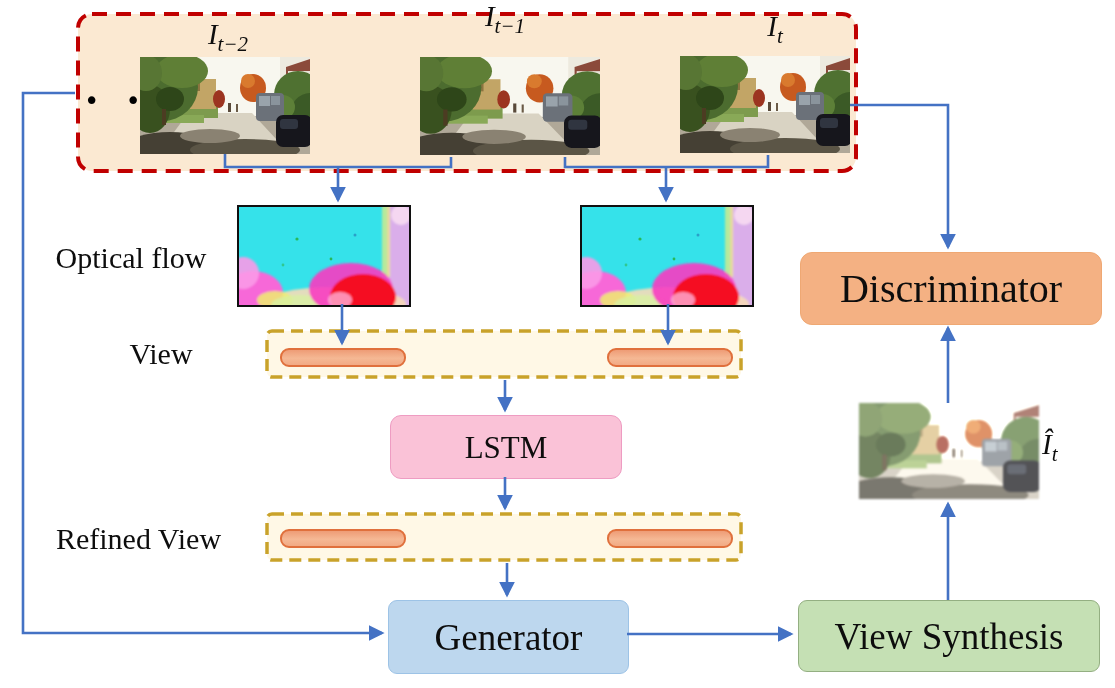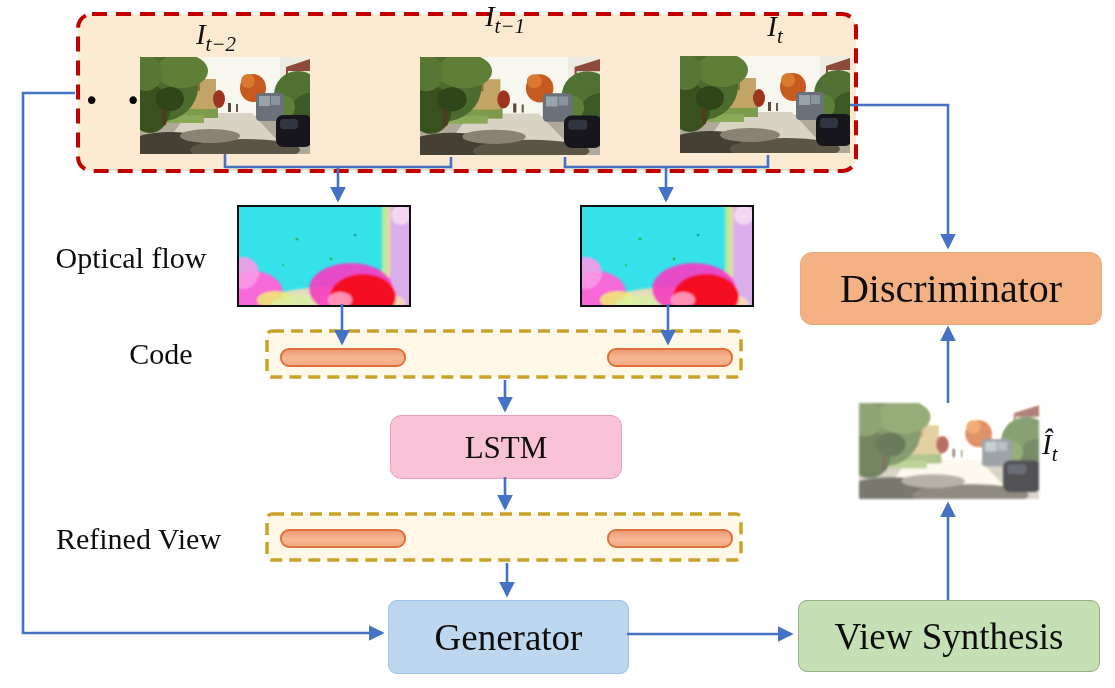--- a/index.html
+++ b/index.html
@@ -91,21 +91,21 @@
   </svg>
 
   <svg class="layer">
     <rect x="78" y="14" width="778" height="157" rx="14" fill="#FBE9D2" stroke="#C00000" stroke-width="4" stroke-dasharray="15 9"></rect>
     <rect x="267" y="331" width="474" height="46" rx="5" fill="#FFF8E6" stroke="#C9A22A" stroke-width="3.5" stroke-dasharray="12 7"></rect>
     <rect x="267" y="514" width="474" height="46" rx="5" fill="#FFF8E6" stroke="#C9A22A" stroke-width="3.5" stroke-dasharray="12 7"></rect>
   </svg>
 
   <span class="ellipsis" style="left:84px;top:86px;">• • •</span>
 
-  <span class="flabel" style="left:156px;top:18px;width:120px;"><i>I</i><sub>t−2</sub></span>
+  <span class="flabel" style="left:168px;top:18px;width:120px;"><i>I</i><sub>t−2</sub></span>
   <span class="flabel" style="left:445px;top:0;width:120px;"><i>I</i><sub>t−1</sub></span>
   <span class="flabel" style="left:715px;top:10px;width:120px;"><i>I</i><sub>t</sub></span>
 
   <svg class="imgsvg" style="left:140px;top:57px;" width="170" height="97" viewBox="0 0 170 97" preserveAspectRatio="none">
       <use href="#street"></use>
     </svg>
   <svg class="imgsvg" style="left:420px;top:57px;" width="180" height="98" viewBox="0 0 170 97" preserveAspectRatio="none">
       <use href="#street"></use>
     </svg>
   <svg class="imgsvg" style="left:680px;top:56px;" width="170" height="97" viewBox="0 0 170 97" preserveAspectRatio="none">
@@ -113,21 +113,21 @@
     </svg>
 
   <span class="slabel" style="left:30px;top:241px;width:202px;font-style:normal;">Optical flow</span>
   <svg class="imgsvg flow-img" style="left:237px;top:205px;" width="170" height="98" viewBox="0 0 170 98" preserveAspectRatio="none">
       <use href="#flow"></use>
     </svg>
   <svg class="imgsvg flow-img" style="left:580px;top:205px;" width="170" height="98" viewBox="0 0 170 98" preserveAspectRatio="none">
       <use href="#flow"></use>
     </svg>
 
-  <span class="slabel" style="left:90px;top:337px;width:142px;">Code</span>
+  <span class="slabel" style="left:90px;top:337px;width:142px;">View</span>
   <div class="code-bar" style="left:280px;top:348px;width:126px;"></div>
   <div class="code-bar" style="left:607px;top:348px;width:126px;"></div>
 
   <div class="node node-lstm" style="left:390px;top:415px;width:230px;height:62px;">LSTM</div>
 
   <span class="slabel" style="left:45px;top:522px;width:187px;">Refined View</span>
   <div class="code-bar" style="left:280px;top:529px;width:126px;"></div>
   <div class="code-bar" style="left:607px;top:529px;width:126px;"></div>
 
   <div class="node node-generator" style="left:388px;top:600px;width:239px;height:72px;">Generator</div>

